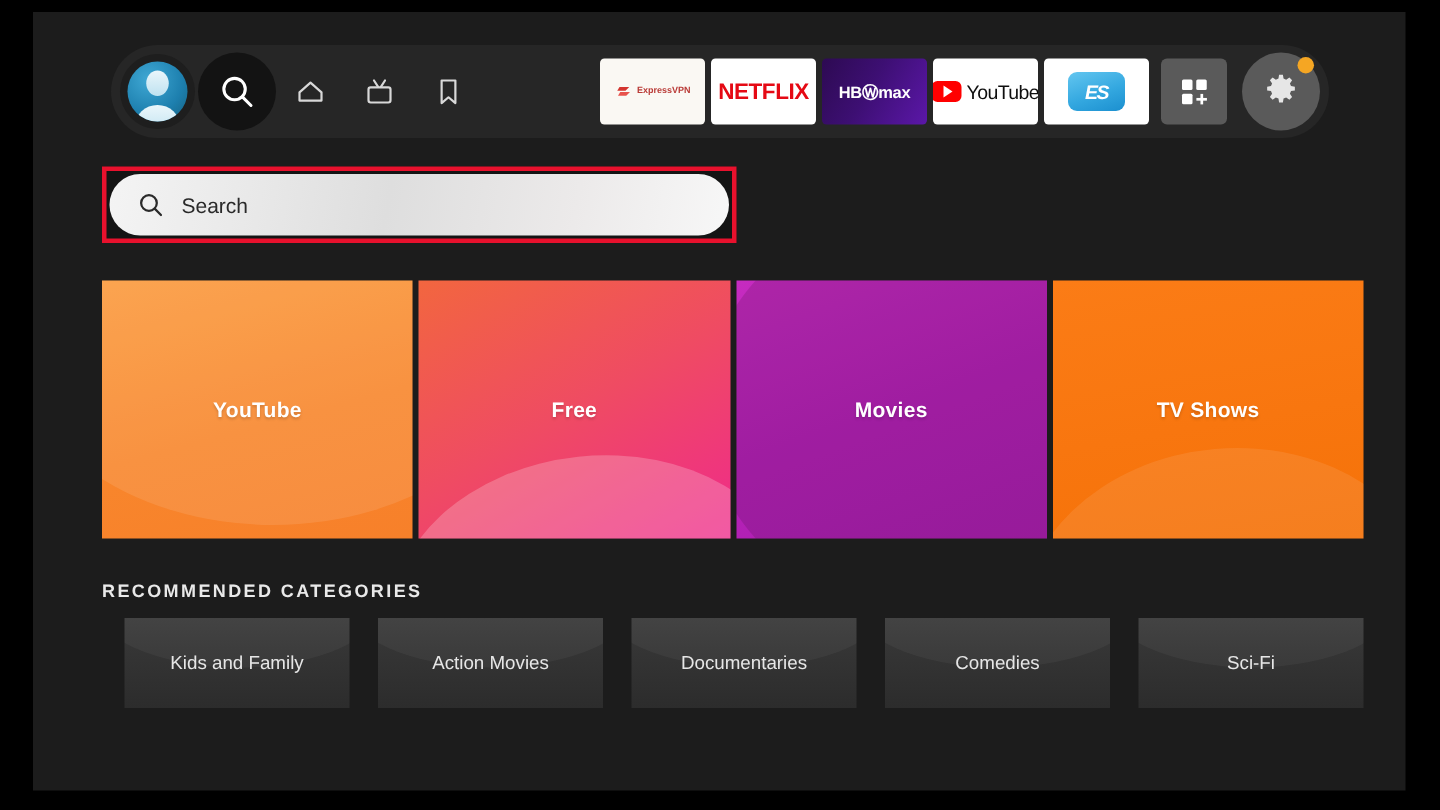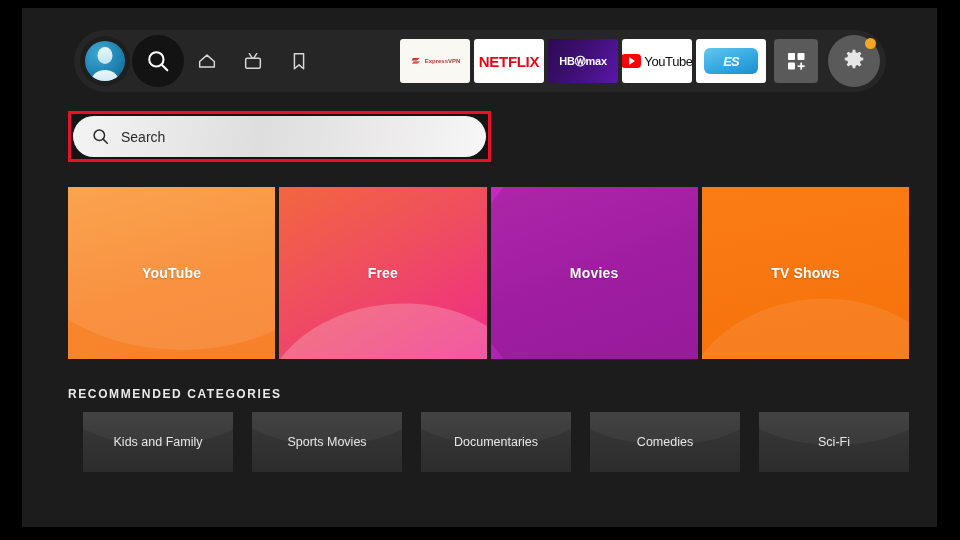--- a/index.html
+++ b/index.html
@@ -129,21 +129,21 @@
     border-left: 6px solid #fff;
     border-top: 4px solid transparent;
     border-bottom: 4px solid transparent;
     margin-left: 2px;
   }
   .yt-word { color: #0f0f0f; font-weight: normal; font-size: 13px; letter-spacing: -0.4px; }
 
   .evpn-wrap { display: flex; align-items: center; gap: 3px; }
   .evpn-word { color: #b93a36; font-size: 6px; font-weight: bold; letter-spacing: 0px; }
 
-  .es-icon { position: relative; width: 54px; height: 26px; }
+  .es-icon { position: relative; width: 38px; height: 26px; }
   .es-folder {
     position: absolute; inset: 0;
     background: linear-gradient(160deg,#63c6f0 0%,#34a8e0 55%,#1b8fcf 100%);
     border-radius: 6px;
   }
   .es-tab {
     position: absolute; left: 2px; top: 1px; width: 14px; height: 5px;
     background: #d8eefb; border-radius: 2px 4px 0 0;
   }
   .es-letters {
@@ -419,21 +419,21 @@
 
   <div id="rec-heading">RECOMMENDED CATEGORIES</div>
 
   <div id="cat-row">
     <div class="cat-card">
       <span class="sheen"></span>
       <span class="cat-label">Kids and Family</span>
     </div>
     <div class="cat-card">
       <span class="sheen"></span>
-      <span class="cat-label">Sports Movies</span>
+      <span class="cat-label">Action Movies</span>
     </div>
     <div class="cat-card">
       <span class="sheen"></span>
       <span class="cat-label">Documentaries</span>
     </div>
     <div class="cat-card">
       <span class="sheen"></span>
       <span class="cat-label">Comedies</span>
     </div>
     <div class="cat-card">

